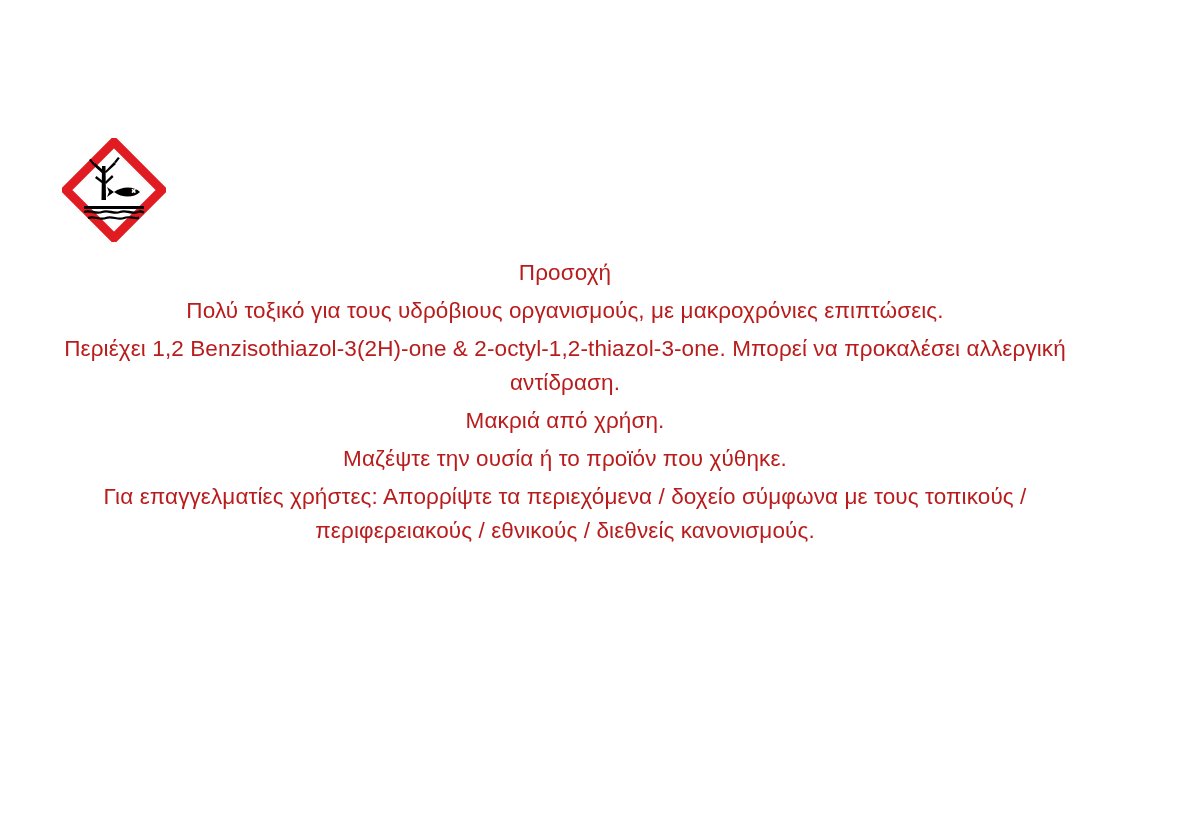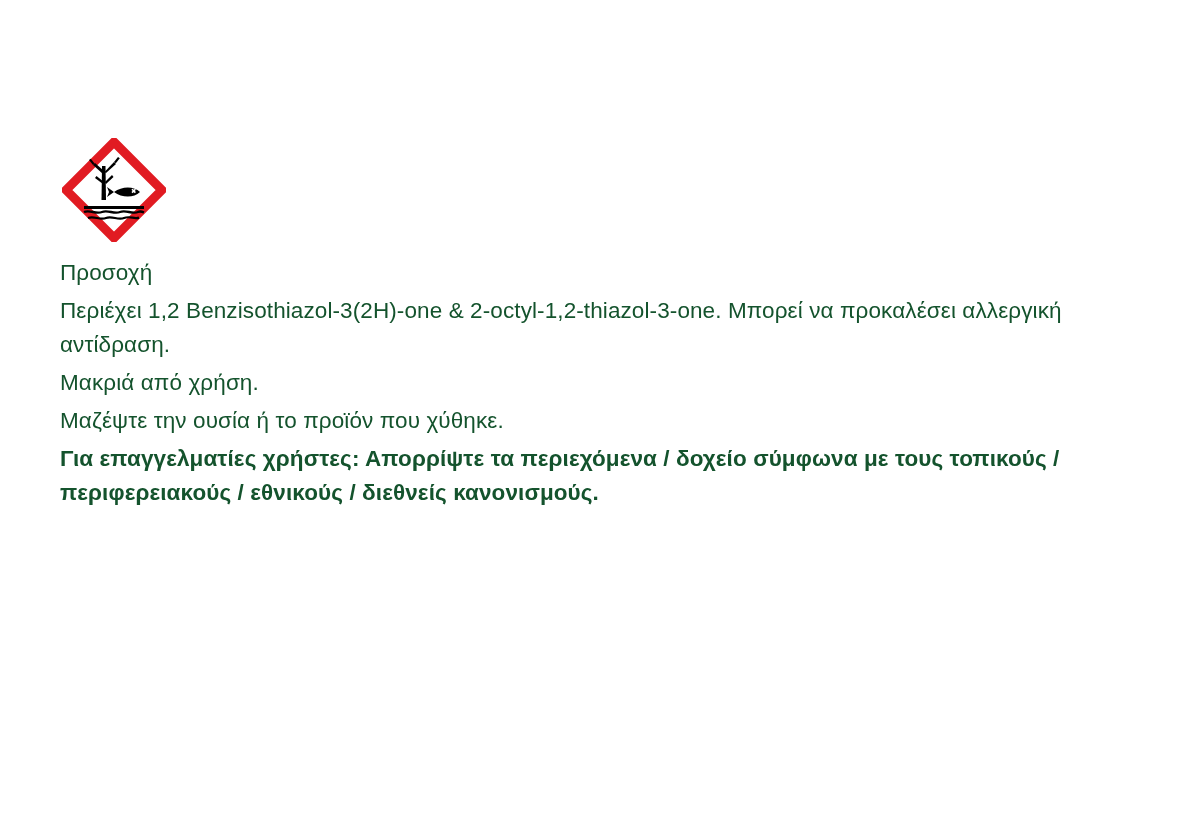--- a/index.html
+++ b/index.html
@@ -40,27 +40,26 @@
     position: absolute;
     left: 60px;
     top: 256px;
     width: 1010px;
   }
   .stmt {
     font-size: 22.5px;
     line-height: 34px;
     letter-spacing: 0.1px;
     margin: 0 0 4px 0;
-    color: #14532d;
+    color: #b91c1c;
     font-weight: 400;
-    text-align: left;
+    text-align: center;
   }
   .stmt.gap-before {
     margin-top: 2px;
-    font-weight: bold;
   }
 </style>
 </head>
 <body>
 
 <div class="page">
 
   <div class="pictogram">
     <svg viewBox="0 0 104 104" xmlns="http://www.w3.org/2000/svg" aria-hidden="true">
 
@@ -89,19 +88,20 @@
         <path d="M30 62 C35 58.5 43 58.5 47 62 C43 65.5 35 65.5 30 62 Z" stroke="none" opacity="0"></path>
 
         <path d="M22 74 C28 71.5 34 76.5 40 74 C46 71.5 52 76.5 58 74 C64 71.5 70 76.5 76 74 C78.5 72.9 80 73.6 82 74.4" fill="none" stroke="#000000" stroke-width="2.4"></path>
         <path d="M26 80 C32 77.5 38 82.5 44 80 C50 77.5 56 82.5 62 80 C68 77.5 72 81.5 77 79.6" fill="none" stroke="#000000" stroke-width="2.2"></path>
       </g>
     </svg>
   </div>
 
   <div class="statements">
     <p class="stmt">Προσοχή</p>
+    <p class="stmt">Πολύ τοξικό για τους υδρόβιους οργανισμούς, με μακροχρόνιες επιπτώσεις.</p>
     <p class="stmt">Περιέχει 1,2 Benzisothiazol-3(2H)-one &amp; 2-octyl-1,2-thiazol-3-one. Μπορεί να προκαλέσει αλλεργική αντίδραση.</p>
     <p class="stmt">Μακριά από χρήση.</p>
     <p class="stmt">Μαζέψτε την ουσία ή το προϊόν που χύθηκε.</p>
     <p class="stmt gap-before">Για επαγγελματίες χρήστες: Απορρίψτε τα περιεχόμενα / δοχείο σύμφωνα με τους τοπικούς / περιφερειακούς / εθνικούς / διεθνείς κανονισμούς.</p>
   </div>
 
 </div>
 
 </body></html>

